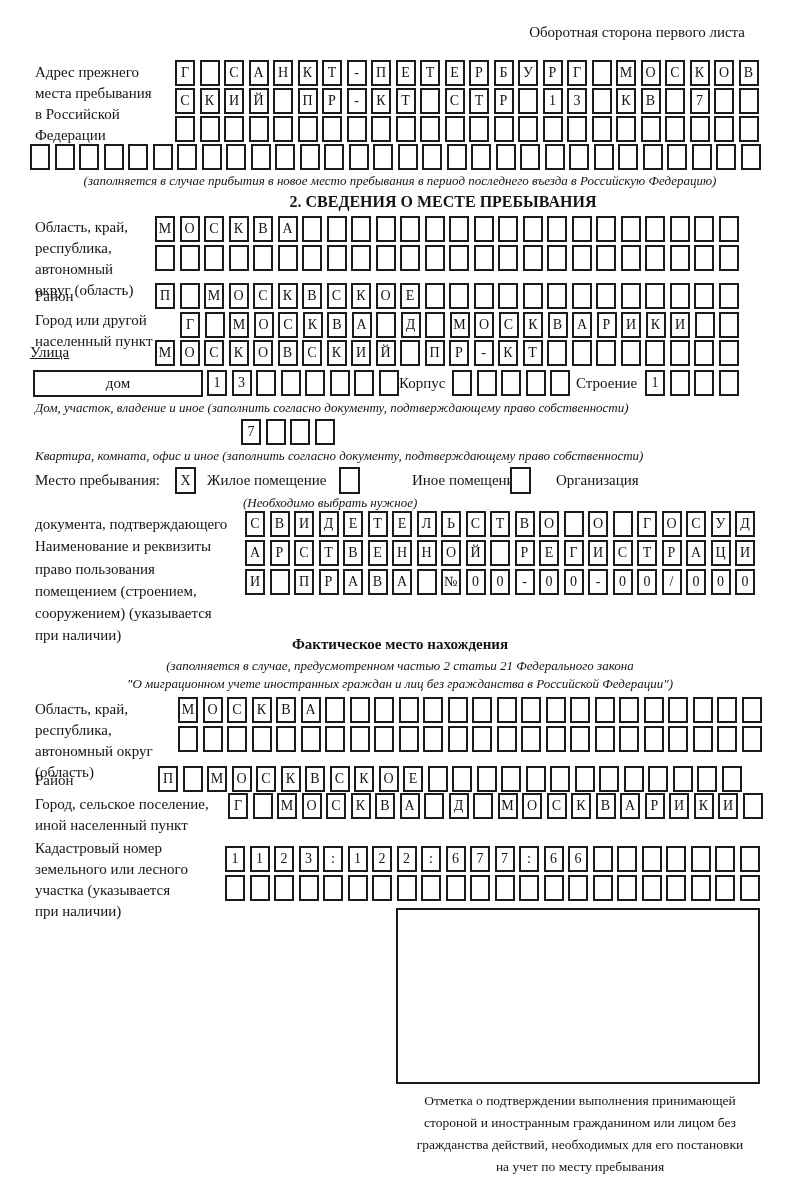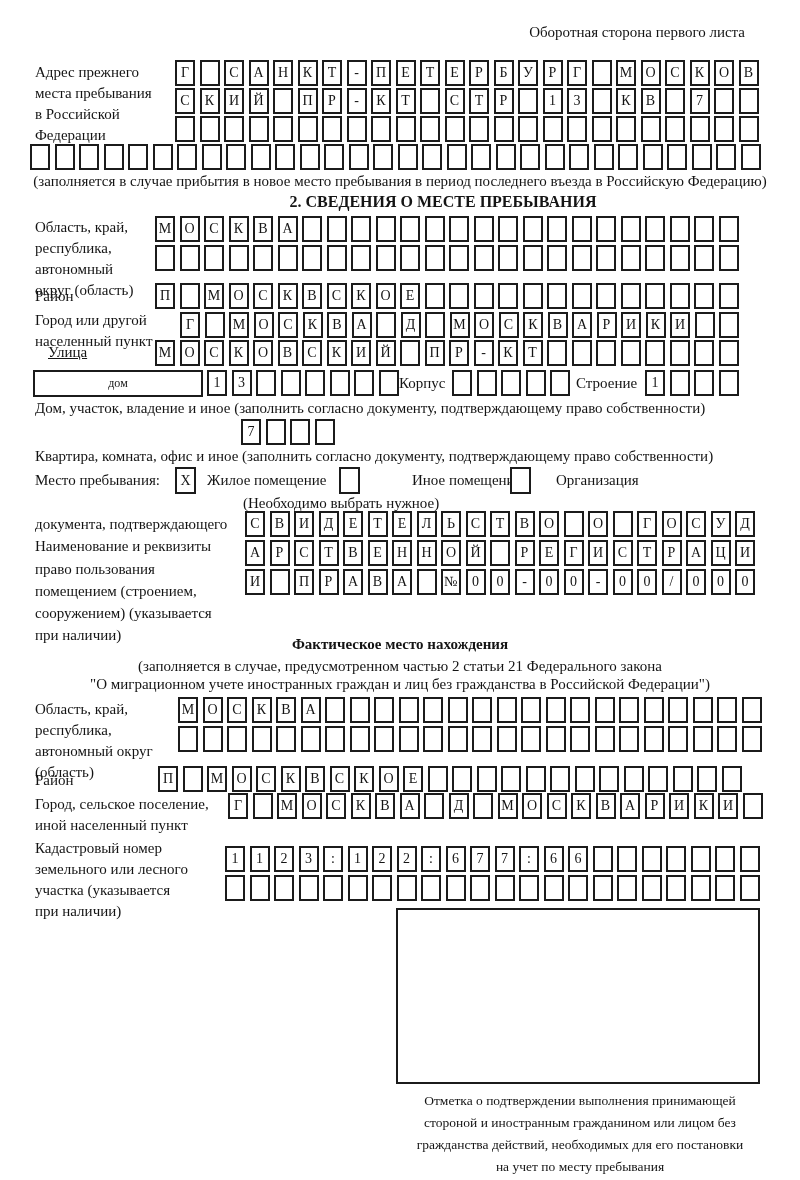--- a/index.html
+++ b/index.html
@@ -2,33 +2,33 @@
 <html><head>
 <meta charset="utf-8">
 <style>
   html,body{margin:0;padding:0;background:#ffffff;}
   #page{
     position:relative;width:800px;height:1180px;background:#ffffff;
     font-family:"Liberation Serif","DejaVu Serif",serif;color:#141414;overflow:hidden;
   }
   .abs{position:absolute;}
   .label{font-size:15px;line-height:21px;white-space:nowrap;}
-  .caption{font-size:15px;white-space:nowrap;}
+  .caption{font-size:13px;white-space:nowrap;font-style:italic;}
   .caption-center{width:800px;text-align:center;}
   .title{width:800px;text-align:center;font-weight:bold;font-size:16px;white-space:nowrap;padding-left:43px;}
   .subtitle{width:800px;text-align:center;font-weight:bold;font-size:15px;white-space:nowrap;}
   .cellrow{display:flex;}
   .cell{
     box-sizing:border-box;flex:0 0 auto;width:20px;height:26px;margin-right:4.5px;
     border:2px solid #1b1b1b;display:flex;align-items:center;justify-content:center;
     font-size:14px;line-height:1;background:#fff;
   }
   .widebox{
     box-sizing:border-box;border:2px solid #1b1b1b;height:27px;background:#fff;
-    display:flex;align-items:center;justify-content:center;font-size:12px;
+    display:flex;align-items:center;justify-content:center;font-size:15px;
   }
   .checkbox{
     box-sizing:border-box;width:21px;height:27px;border:2px solid #1b1b1b;background:#fff;
     display:inline-flex;align-items:center;justify-content:center;font-size:14px;
   }
   .stampbox{box-sizing:border-box;border:2px solid #1b1b1b;background:#fff;}
   .stampcaption{width:440px;text-align:center;font-size:13.5px;line-height:22px;}
 </style>
 </head>
 <body>
@@ -267,21 +267,21 @@
       <span class="cell">В</span>
       <span class="cell">А</span>
       <span class="cell">Р</span>
       <span class="cell">И</span>
       <span class="cell">К</span>
       <span class="cell">И</span>
       <span class="cell"></span>
       <span class="cell"></span>
     </div>
 
-  <div class="abs label" style="top:342px;left:48px;text-decoration:underline;">Улица</div>
+  <div class="abs label" style="top:342px;left:30px;text-decoration:underline;">Улица</div>
   <div class="abs cellrow" style="top:340px;left:155px;">
       <span class="cell">М</span>
       <span class="cell">О</span>
       <span class="cell">С</span>
       <span class="cell">К</span>
       <span class="cell">О</span>
       <span class="cell">В</span>
       <span class="cell">С</span>
       <span class="cell">К</span>
       <span class="cell">И</span>

